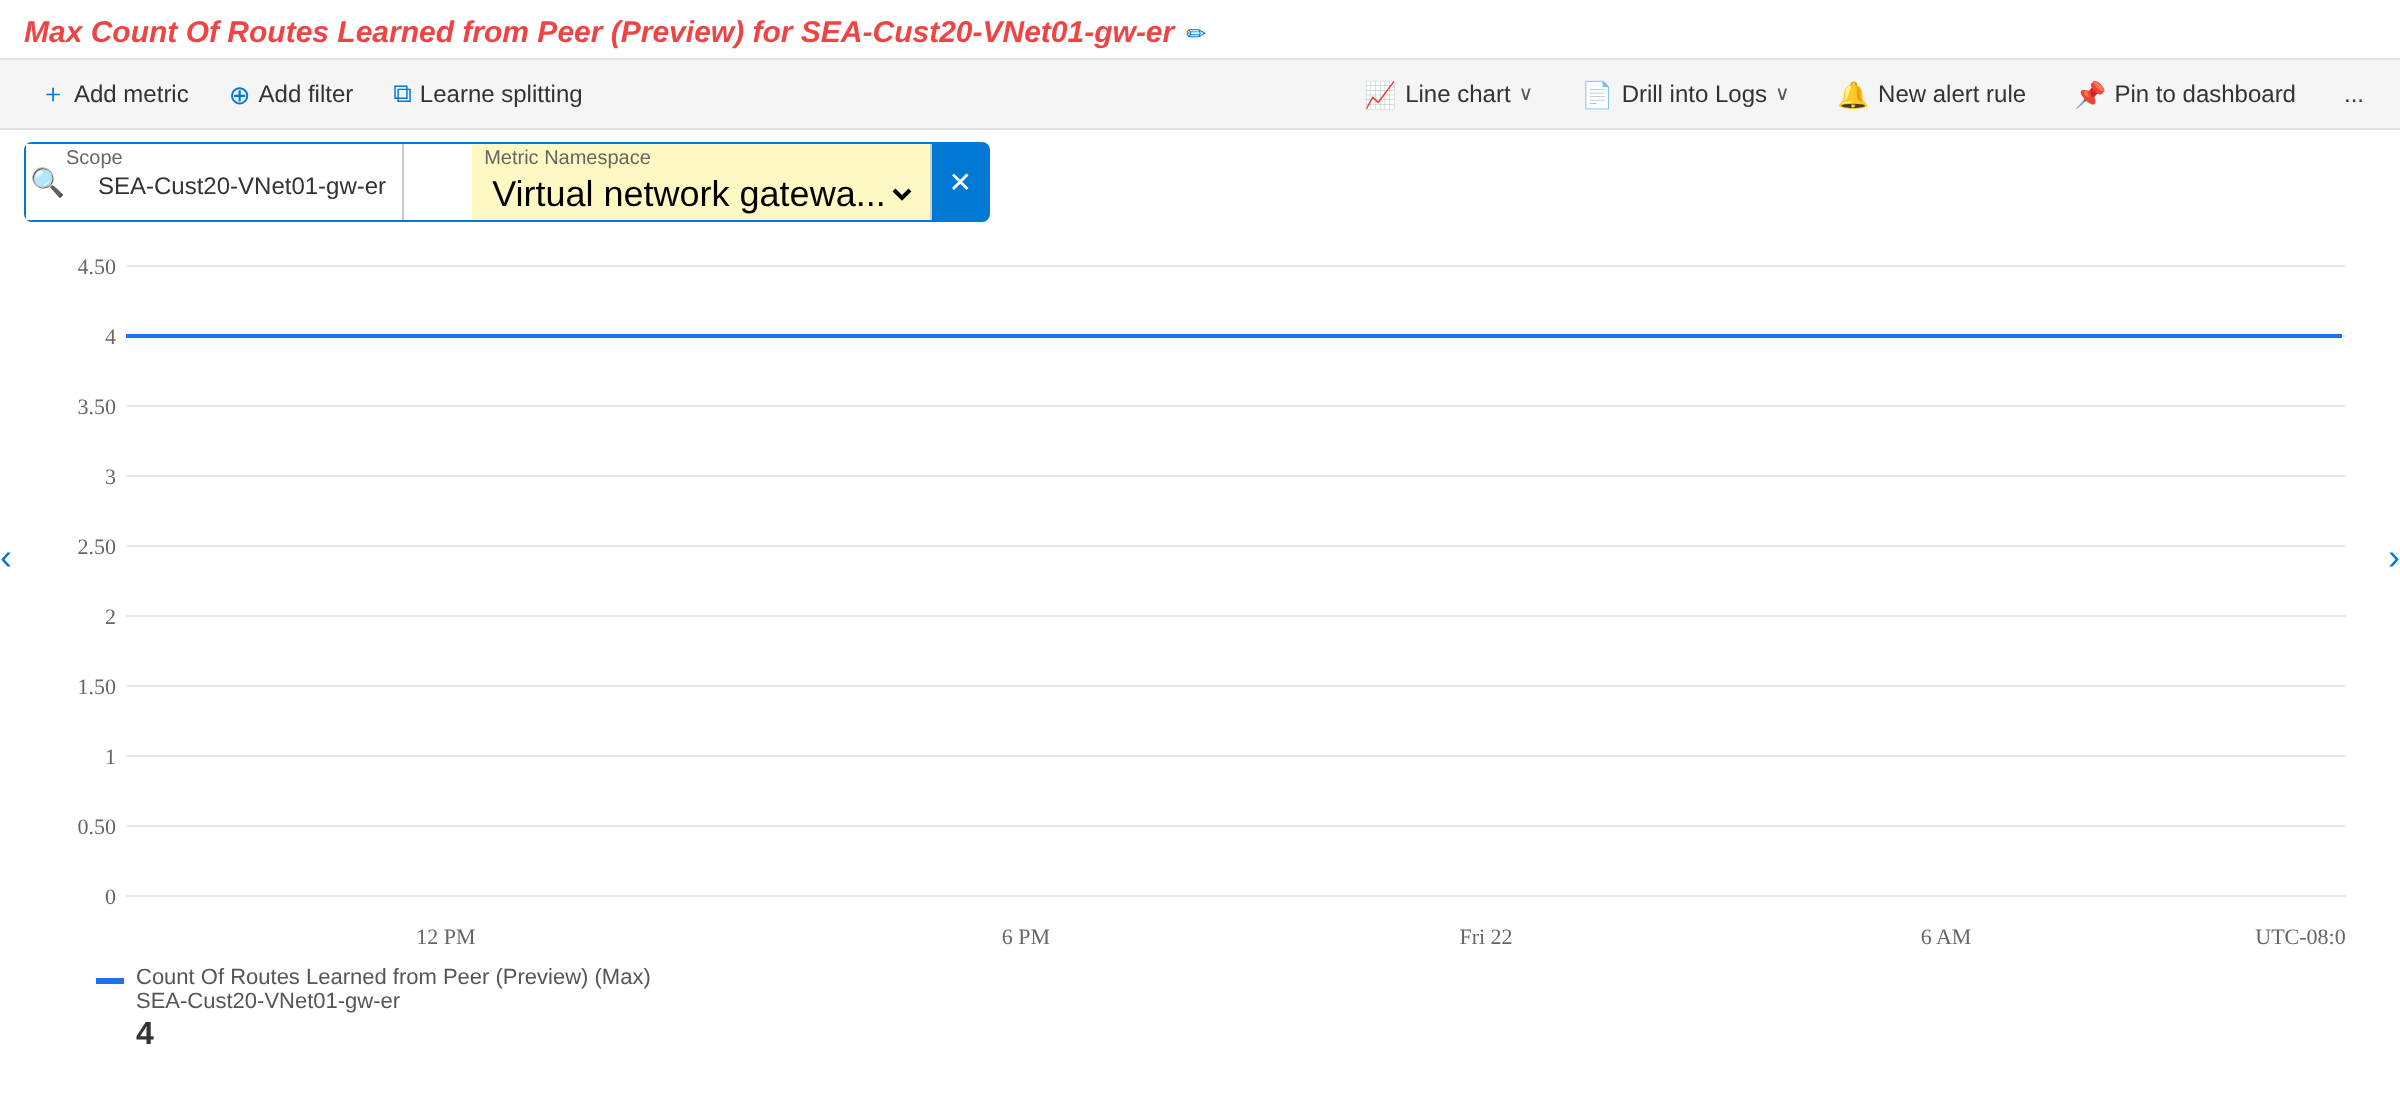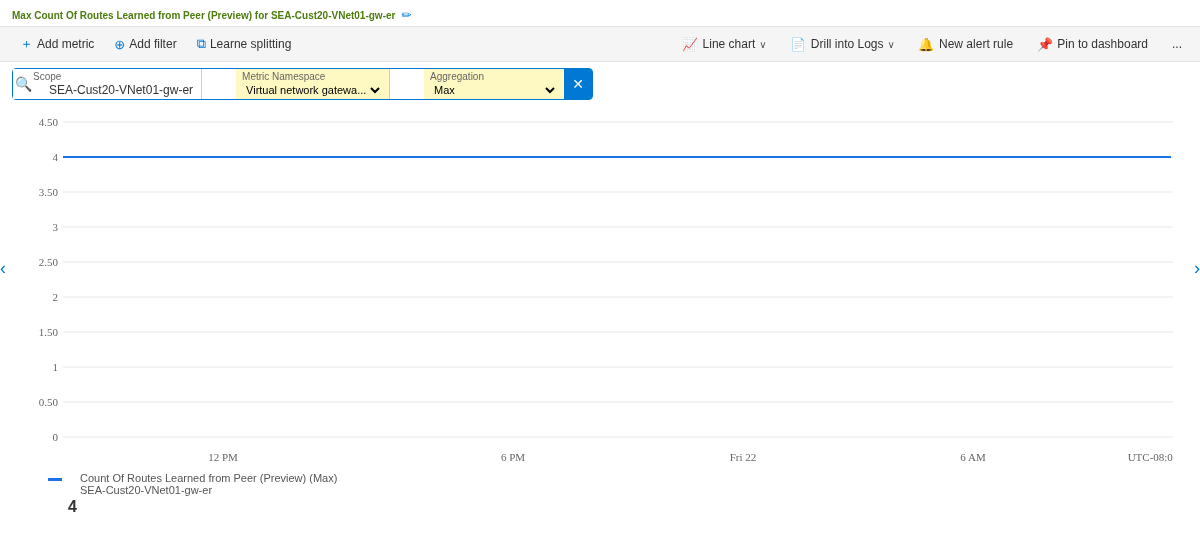--- a/index.html
+++ b/index.html
@@ -14,23 +14,24 @@
     }
 
     
     .page-header {
       padding: 8px 12px 4px 12px;
       display: flex;
       align-items: center;
       gap: 6px;
     }
     .page-title {
-      font-size: 10px;
+      font-size: 15px;
       font-weight: 600;
-      color: #4d7c0f;
+      color: #ef4444;
+      font-style: italic;
     }
     .edit-icon {
       color: #0078d4;
       font-size: 12px;
       cursor: pointer;
     }
 
     
     .toolbar {
       display: flex;
@@ -122,21 +123,21 @@
       margin-left: 34px;
     }
     .filter-label {
       font-size: 10px;
       color: #666;
       line-height: 1.2;
     }
     .filter-select {
       border: none;
       outline: none;
-      font-size: 11px;
+      font-size: 18px;
       background: transparent;
       cursor: pointer;
       padding: 0;
       min-width: 110px;
     }
     .filter-scope-value {
       font-size: 12px;
       color: #333;
       padding-left: 16px;
     }
@@ -169,21 +170,21 @@
     
     .legend-area {
       padding: 6px 48px;
       display: flex;
       flex-direction: column;
       gap: 2px;
     }
     .legend-item {
       display: flex;
       align-items: flex-start;
-      gap: 18px;
+      gap: 6px;
     }
     .legend-color-bar {
       width: 14px;
       height: 3px;
       background: #1a73e8;
       margin-top: 6px;
       flex-shrink: 0;
     }
     .legend-text {
       font-size: 11px;
@@ -255,30 +256,20 @@
       <span class="filter-label">Scope</span>
       <span class="filter-scope-value">SEA-Cust20-VNet01-gw-er</span>
     </div>
 
     <div class="filter-section">
       <span class="filter-label">Metric Namespace</span>
       <select class="filter-select"><option>Virtual network gatewa...</option></select>
     </div>
 
 
-    <div class="filter-section" style="border-right: none;">
-      <span class="filter-label">Aggregation</span>
-      <select class="filter-select">
-        <option>Max</option>
-        <option>Min</option>
-        <option>Avg</option>
-        <option>Count</option>
-        <option>Sum</option>
-      </select>
-    </div>
 
     <button class="filter-close-btn">✕</button>
   </div>
 </div>
 
 <div style="position: relative; margin: 0; padding: 0 12px; flex: 1;">
 
   <button class="nav-arrow nav-arrow-left" style="left: 0; top: 45%;">‹</button>
 
   <button class="nav-arrow nav-arrow-right" style="right: 0; top: 45%;">›</button>

